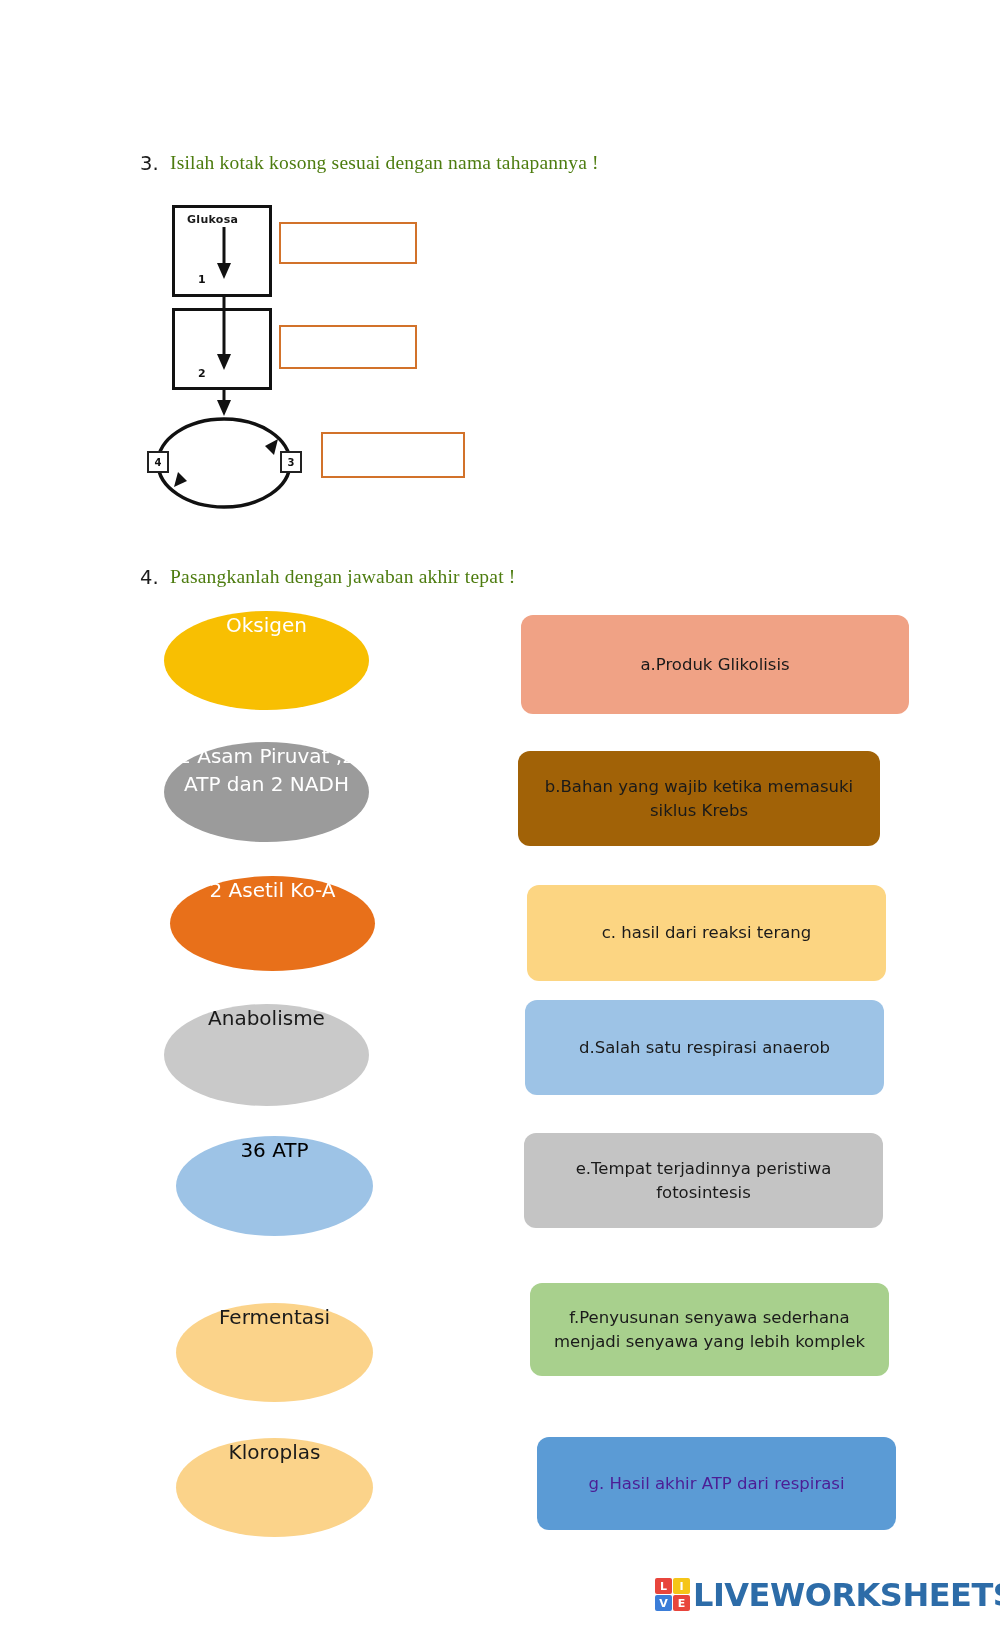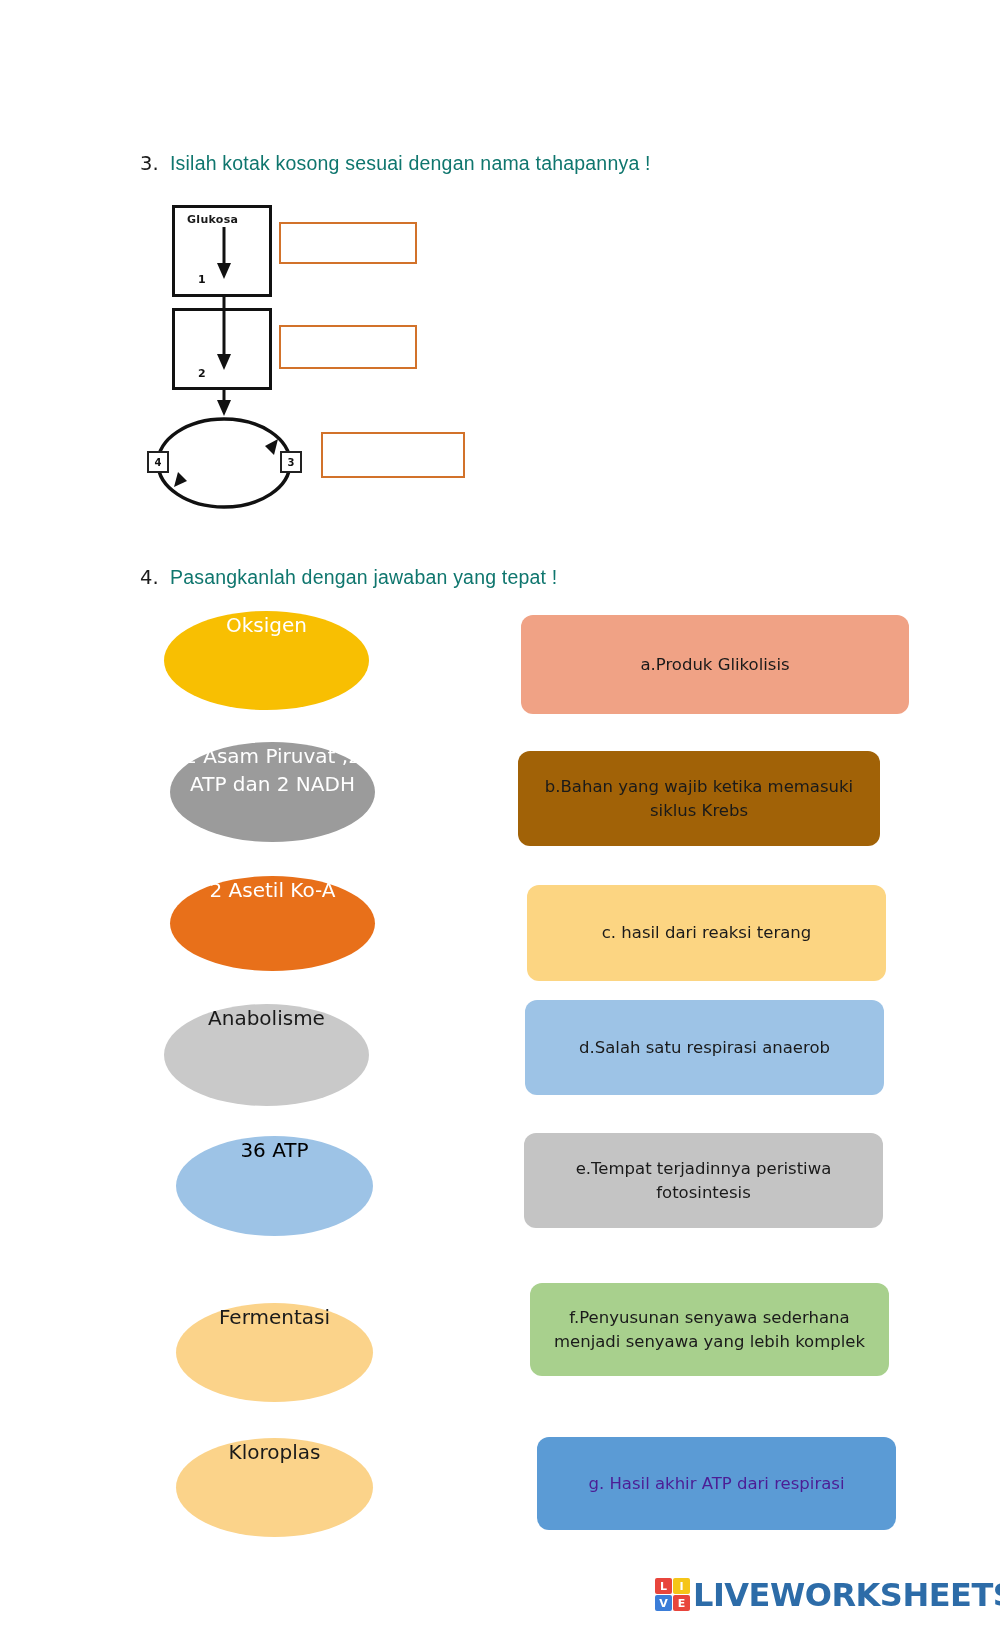--- a/index.html
+++ b/index.html
@@ -8,23 +8,23 @@
     background:#ffffff;
     font-family:"DejaVu Sans", sans-serif;
     position:relative;
     overflow:hidden;
   }
   .page{position:absolute;left:0;top:0;width:1000px;height:1643px;}
 
   
   .q-head{
     position:absolute;
-    font-family:Liberation Sans, sans-serif;
+    font-family:Liberation Serif, serif;
     font-size:19.5px;
-    color:#0f766e;
+    color:#4d7c0f;
     white-space:nowrap;
     letter-spacing:.2px;
   }
   .q-num{position:absolute;font-size:19.5px;color:#1b1b1b;}
 
   
   .diagram{position:absolute;left:150px;top:195px;width:340px;height:320px;}
   .dbox{
     position:absolute;
     border:3px solid #111;
@@ -166,27 +166,27 @@
     </svg>
     <div class="small-sq" style="left:-3px;top:256px;">4</div>
     <div class="small-sq" style="left:130px;top:256px;">3</div>
   </div>
 
   <div class="answer-slot" style="left:279px;top:222px;width:138px;height:42px;"></div>
   <div class="answer-slot" style="left:279px;top:325px;width:138px;height:44px;"></div>
   <div class="answer-slot" style="left:321px;top:432px;width:144px;height:46px;"></div>
 
   <span class="q-num" style="left:140px;top:566px;">4.</span>
-  <span class="q-head" style="left:170px;top:566px;">Pasangkanlah dengan jawaban yang tepat !</span>
+  <span class="q-head" style="left:170px;top:566px;">Pasangkanlah dengan jawaban akhir tepat !</span>
 
   <div class="ellipse" style="left:164px;top:611px;width:205px;height:99px;background:#f8bf02;color:#ffffff;">
     <span>Oksigen</span>
   </div>
 
-  <div class="ellipse" style="left:170px;top:742px;width:205px;height:100px;background:#9b9b9b;color:#ffffff;">
+  <div class="ellipse" style="left:164px;top:742px;width:205px;height:100px;background:#9b9b9b;color:#ffffff;">
     <span>2 Asam Piruvat ,2 ATP dan 2 NADH</span>
   </div>
 
   <div class="ellipse" style="left:170px;top:876px;width:205px;height:95px;background:#e8701a;color:#ffffff;">
     <span>2 Asetil Ko-A</span>
   </div>
 
   <div class="ellipse" style="left:164px;top:1004px;width:205px;height:102px;background:#c9c9c9;color:#1a1a1a;">
     <span>Anabolisme</span>
   </div>

